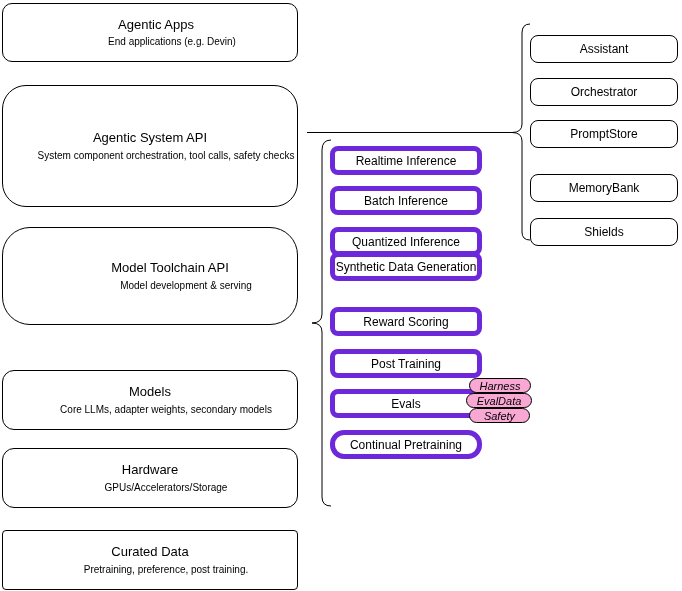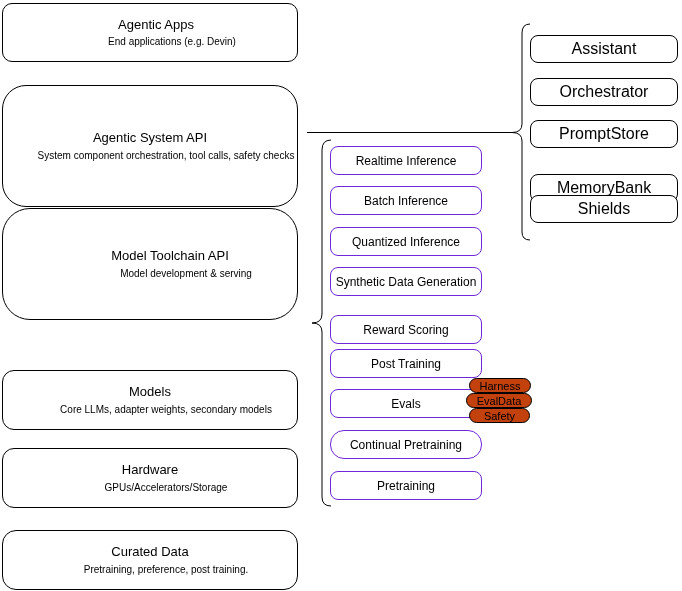--- a/index.html
+++ b/index.html
@@ -17,57 +17,57 @@
   
   .lbox {
     position:absolute; left:2px; width:296px;
     border:1px solid #000; background:#fff;
     box-sizing:border-box;
     display:flex; flex-direction:column; align-items:center; justify-content:center;
     gap:4px; text-align:center; z-index:1;
   }
   .lb0 { top:3px;   height:59px;  border-radius:10px;padding-left:12px; }
   .lb1 { top:85px;  height:122px; border-radius:24px; }
-  .lb2 { top:208px; height:112px; border-radius:28px;padding-left:40px; }
+  .lb2 { top:227px; height:98px; border-radius:28px;padding-left:40px; }
   .lb3 { top:370px; height:60px;  border-radius:12px; }
   .lb4 { top:448px; height:60px;  border-radius:12px; }
-  .lb5 { top:530px; height:60px;  border-radius:14px; }
+  .lb5 { top:530px; height:60px;  border-radius:4px; }
   .box-title { font-size:13px; line-height:1.1; }
   .box-sub   { font-size:10px; line-height:1.1;margin-left:32px; }
 
   
   .service {
     position:absolute; left:330px; width:152px; height:29px;
-    border:1px solid #6d28d9; border-radius:8px; background:#fff;
+    border:5px solid #6d28d9; border-radius:8px; background:#fff;
     box-sizing:border-box;
     display:flex; align-items:center; justify-content:center;
     font-size:12px; z-index:1; text-align:center;
   }
   .s0 { top:146px; } .s1 { top:186px; } .s2 { top:227px; }
-  .s3 { top:267px; } .s4 { top:315px; } .s5 { top:349px; }
+  .s3 { top:252px; } .s4 { top:307px; } .s5 { top:349px; }
   .s6 { top:389px; } .s7 { top:430px;border-radius:14px; } .s8 { top:471px; }
 
   
   .component {
     position:absolute; left:530px; width:148px; height:28px;
     border:1px solid #000; border-radius:8px; background:#fff;
     box-sizing:border-box;
     display:flex; align-items:center; justify-content:center;
-    font-size:16px; z-index:1; text-align:center;
+    font-size:12px; z-index:1; text-align:center;
   }
   .c0 { top:35px; } .c1 { top:78px; } .c2 { top:120px; }
-  .c3 { top:162px;margin-top:12px; } .c4 { top:195px; }
+  .c3 { top:162px;margin-top:12px; } .c4 { top:218px; }
 
   
   .pill {
     position:absolute;
-    border:1px solid #000; border-radius:8px; background:#c2410c;
+    border:1px solid #000; border-radius:8px; background:#f9a8d4;
     box-sizing:border-box;
     display:flex; align-items:center; justify-content:center;
-    font-size:11px; z-index:3; text-align:center;
+    font-size:11px; z-index:3; text-align:center;font-style:italic;
   }
   .p0 { left:469px; top:378px; width:62px; height:15px; }
   .p1 { left:466px; top:393px; width:66px; height:15px; }
   .p2 { left:469px; top:408px; width:61px; height:15px; }
 </style>
 </head>
 <body>
 
 <div class="canvas">
 
@@ -106,21 +106,20 @@
   </div>
 
   <div class="service s0">Realtime Inference</div>
   <div class="service s1">Batch Inference</div>
   <div class="service s2">Quantized Inference</div>
   <div class="service s3">Synthetic Data Generation</div>
   <div class="service s4">Reward Scoring</div>
   <div class="service s5">Post Training</div>
   <div class="service s6">Evals</div>
   <div class="service s7">Continual Pretraining</div>
-  <div class="service s8">Pretraining</div>
 
   <div class="pill p0">Harness</div>
   <div class="pill p1">EvalData</div>
   <div class="pill p2">Safety</div>
 
   <div class="component c0">Assistant</div>
   <div class="component c1">Orchestrator</div>
   <div class="component c2">PromptStore</div>
   <div class="component c3">MemoryBank</div>
   <div class="component c4">Shields</div>

